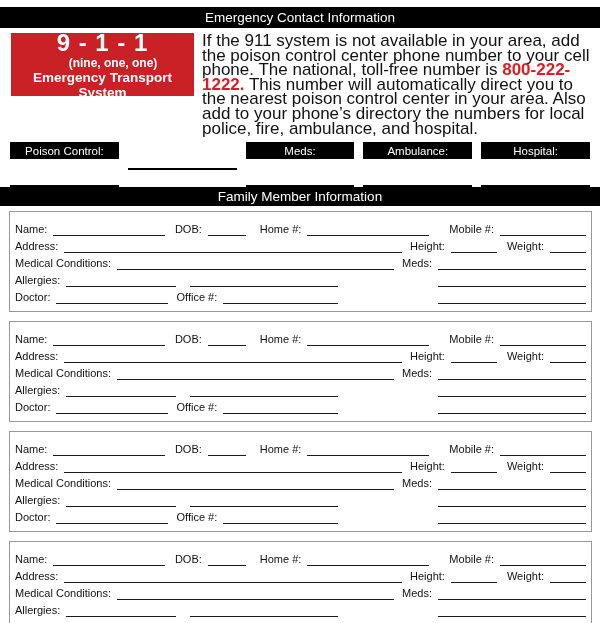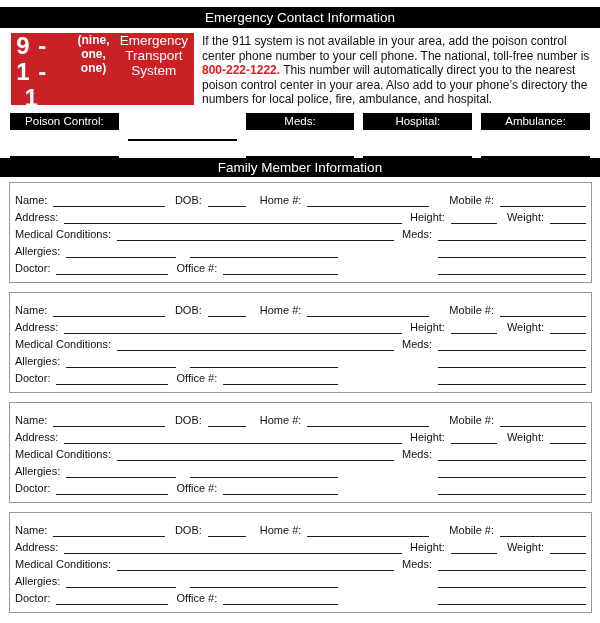--- a/index.html
+++ b/index.html
@@ -15,30 +15,30 @@
     background: var(--bar_black, #000);
     color: #fff;
     font-weight: normal;
     display: flex; align-items: center; justify-content: center;
   }
   .top-bar { margin-top: 7px; height: 21px; font-size: 13.5px; }
   .family-bar { height: 19px; font-size: 13.5px; }
 
   .intro { display: flex; margin: 5px 6px 0 11px; gap: 8px; }
   .badge {
-    width: 183px; height: 72px; flex: 0 0 183px;
+    width: 183px; height: 63px; flex: 0 0 183px;
     background: var(--badge_red, #CA2127);
     color: #fff; text-align: center;
-    display: flex; flex-direction: row; justify-content: center;
+    display: flex; flex-direction: column; justify-content: center;
   }
   .badge-number { font-size: 24px; font-weight: bold; line-height: 26px; letter-spacing: 1px; }
   .badge-words { font-size: 12px; font-weight: bold; line-height: 14px; margin-left: 21px; }
-  .badge-caption { font-size: 13.5px; font-weight: normal; line-height: 15px; }
-
-  .intro-text { flex: 1 1 auto; font-size: 12px; line-height: 14.6px; padding-top: 1px; }
+  .badge-caption { font-size: 13.5px; font-weight: bold; line-height: 15px; }
+
+  .intro-text { flex: 1 1 auto; font-size: 17px; line-height: 14.6px; padding-top: 1px; }
   .phone { color: var(--phone_red, #E11B22); font-weight: bold; }
 
   .contacts {
     display: grid; grid-template-columns: repeat(5, 1fr);
     gap: 9px; margin: 6px 10px 0 10px;
   }
   .contact-bar { height: 17px; font-size: 11.5px; }
   .contact-line { margin-top: 26px; border-bottom: 2px solid #000; height: 0; }
 
   .member-box {
@@ -90,25 +90,25 @@
       <div class="contact-line"></div>
     </div>
     <div class="contact-col">
       <div class="contact-line"></div>
     </div>
     <div class="contact-col">
       <div class="bar contact-bar">Meds:</div>
       <div class="contact-line"></div>
     </div>
     <div class="contact-col">
+      <div class="bar contact-bar">Ambulance:</div>
+      <div class="contact-line"></div>
+    </div>
+    <div class="contact-col">
       <div class="bar contact-bar">Hospital:</div>
-      <div class="contact-line"></div>
-    </div>
-    <div class="contact-col">
-      <div class="bar contact-bar">Ambulance:</div>
       <div class="contact-line"></div>
     </div>
   </div>
 
   <div class="bar family-bar">Family Member Information</div>
 
   <div id="family-boxes">
   <div class="member-box">
     <div class="row">
       <span class="lbl">Name:</span>

